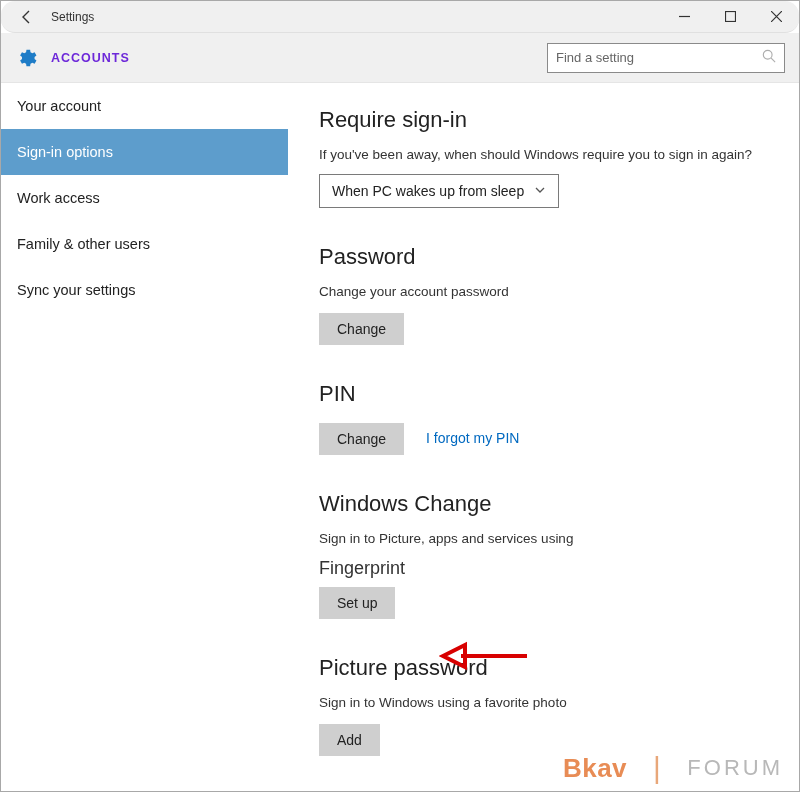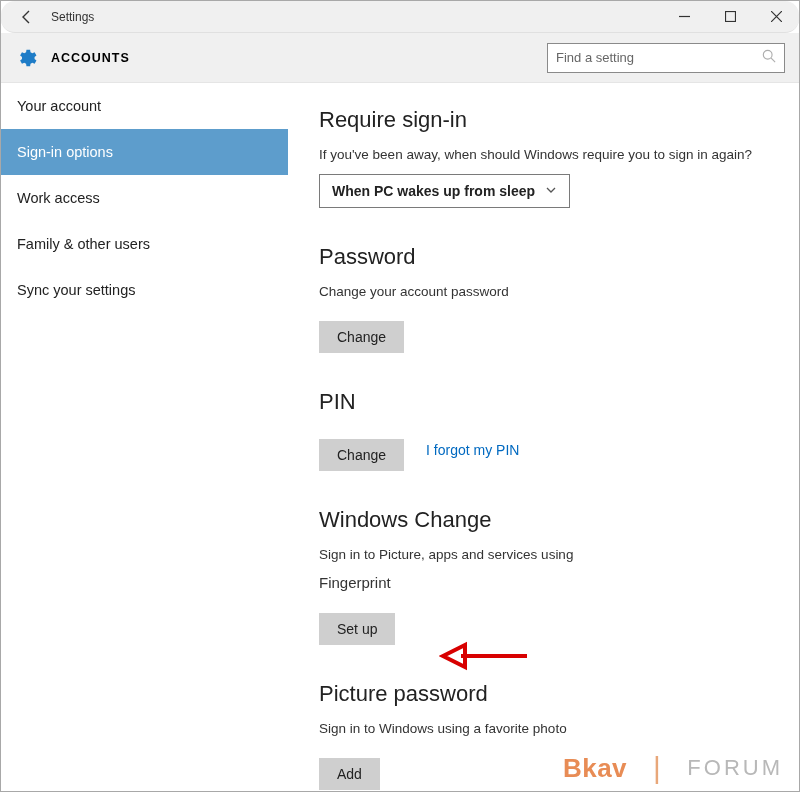--- a/index.html
+++ b/index.html
@@ -55,21 +55,21 @@
   .header .gear {
     width: 22px; height:22px;
     color: #1976c8;
     margin-right: 14px;
     display:flex; align-items:center; justify-content:center;
   }
   .header .cat {
     font-size: 12.5px;
     letter-spacing: 1px;
     font-weight: 600;
-    color: #000000;
+    color: #6d28d9;
   }
   .header .search {
     margin-left: auto;
     width: 238px;
     height: 30px;
     border: 1px solid #8a8a8a;
     background: #fff;
     display: flex;
     align-items: center;
     padding: 0 8px;
@@ -116,51 +116,50 @@
     font-weight: 400;
     color: #222;
     margin-bottom: 14px;
   }
   .desc {
     font-size: 13.5px;
     color: #333;
     margin-bottom: 12px;
   }
   .subtle {
-    font-size: 15px;
+    font-size: 18px;
     color: #333;
-    margin-bottom: 12px;
+    margin-bottom: 6px;
   }
 
   .select {
     display:inline-flex;
     align-items:center;
     border:1px solid #7a7a7a;
     height: 34px;
     padding: 0 12px;
     font-size: 14px;
     color:#222;
     min-width: 216px;
     justify-content:flex-start;
     gap:10px;
-    font-weight:bold;
   }
   .select .chev { margin-left:auto; }
 
   .btn-grey {
     display:inline-flex;
     align-items:center;
     justify-content:center;
     background:#cfcfcf;
     border:none;
     height:32px;
     padding: 0 18px;
     font-size:14px;
     color:#222;
-    margin-top:10px;
+    margin-top:2px;
   }
 
   .section { margin-bottom: 36px; }
 
   .link {
     color:#0069c0;
     font-size:14px;
     margin-left: 22px;
   }
 

